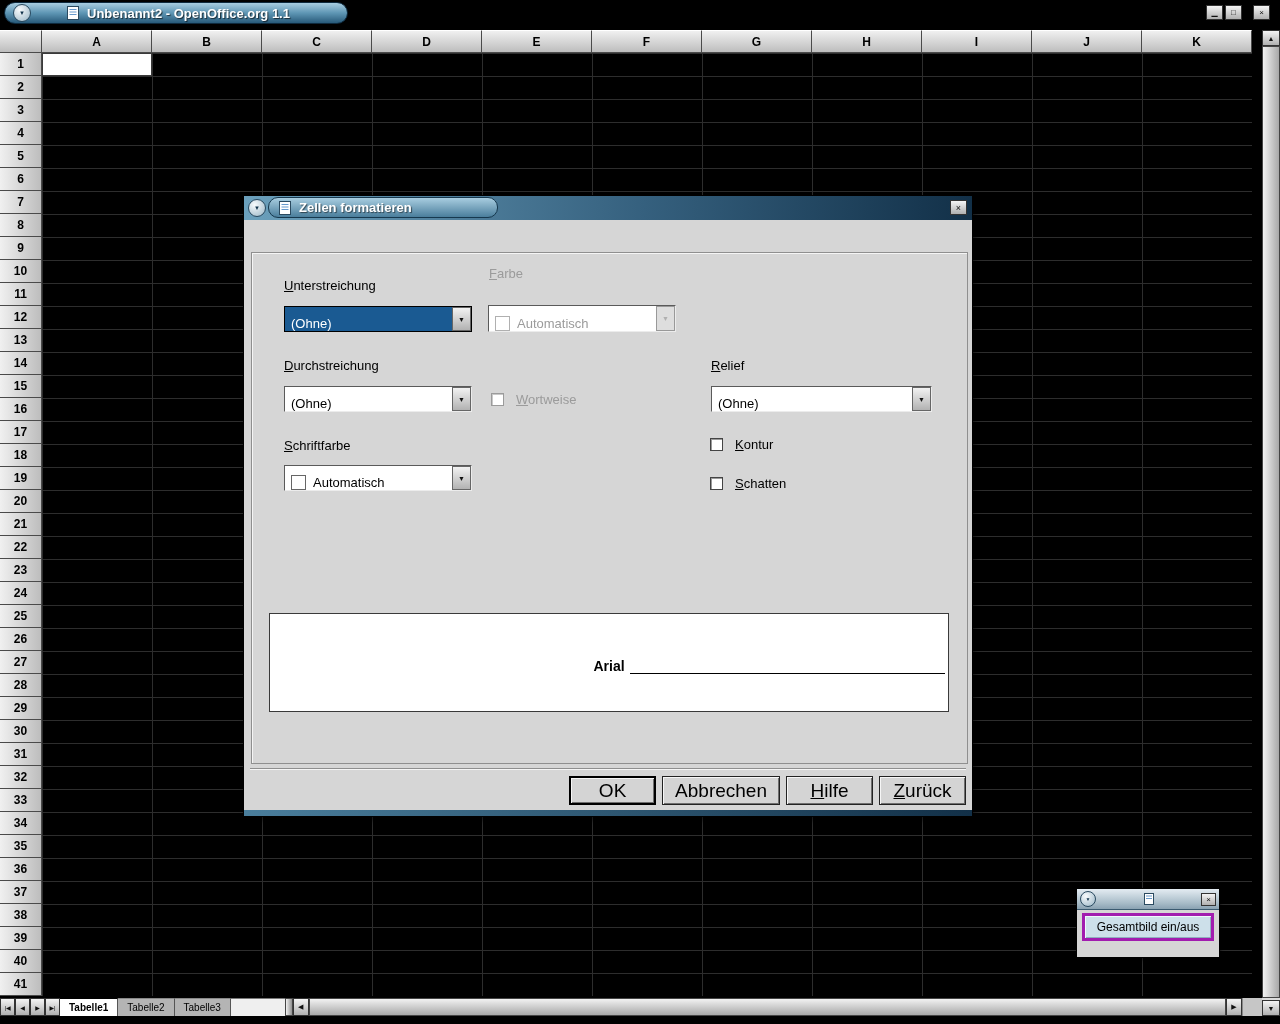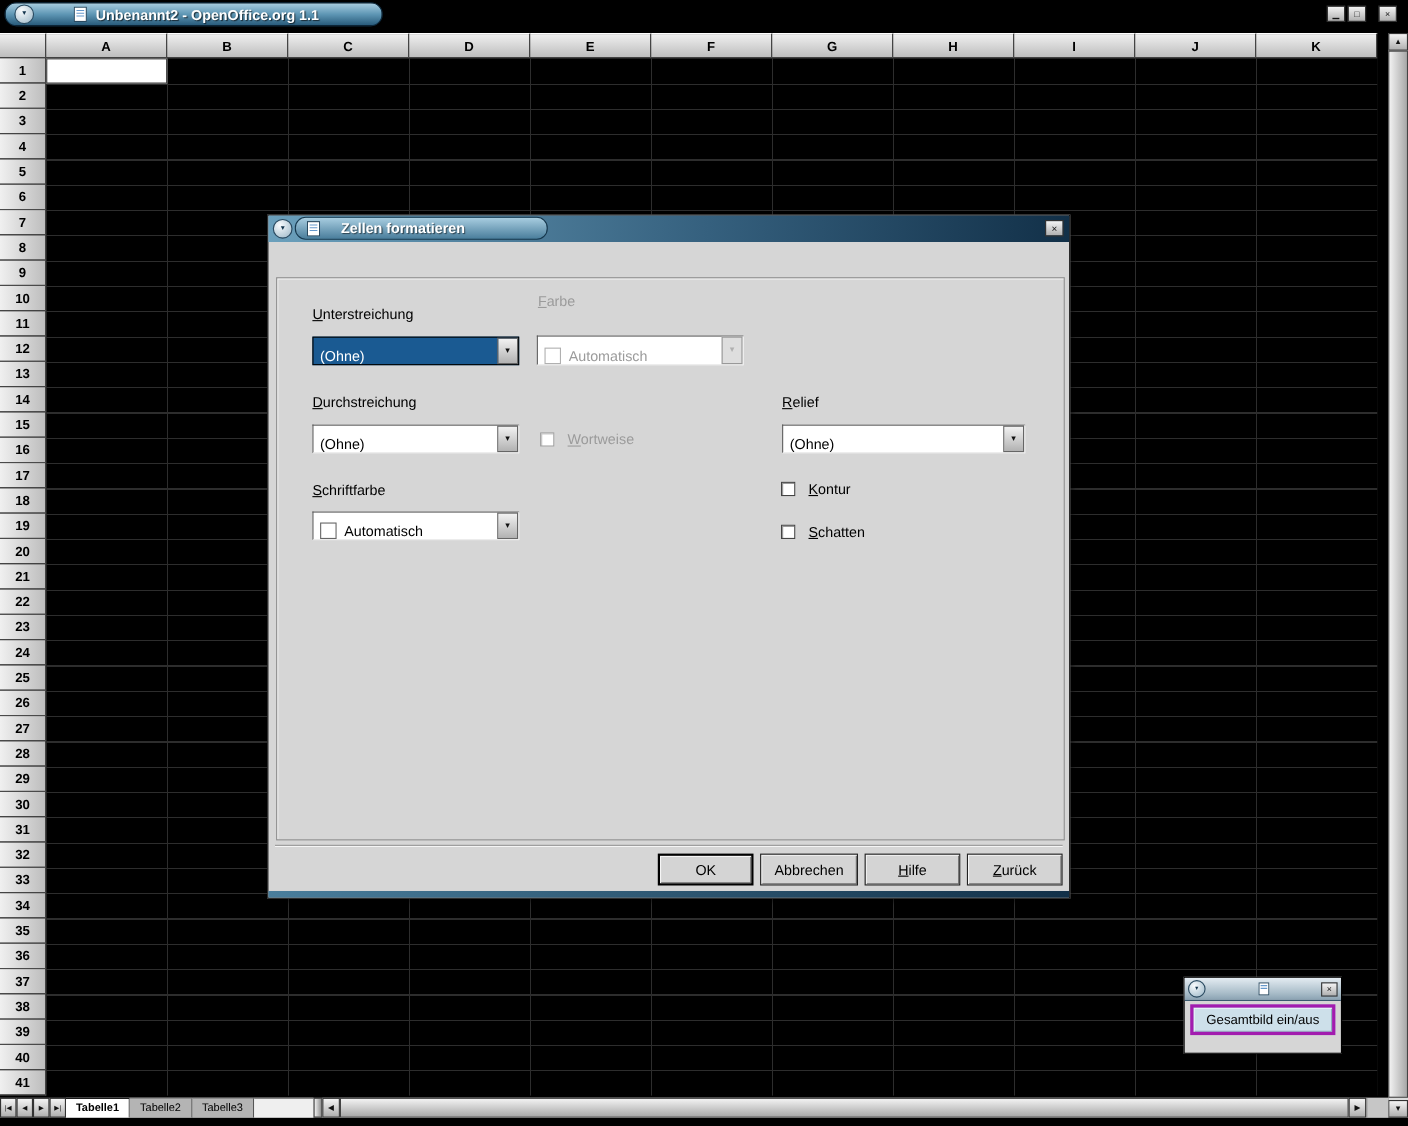--- a/index.html
+++ b/index.html
@@ -86,21 +86,21 @@
   .scroll-corner { width:19px; background:#c6c6c6; border-left:1px solid #888; }
 
   
   #dialog { position:absolute; left:243px; top:195px; width:730px; height:622px; background:#d6d6d6;
     border:1px solid #000; box-sizing:border-box; box-shadow:2px 3px 5px rgba(0,0,0,0.55); }
   #dialog-titlebar { position:absolute; left:0; top:0; right:0; height:24px;
     background:linear-gradient(90deg,#6ba0bc 0%, #35607e 55%, #123048 100%); }
   .d-menu { position:absolute; left:4px; top:3px; }
   .d-capsule { position:absolute; left:24px; top:1px; height:21px; width:230px; border-radius:10px;
     background:linear-gradient(180deg,#a8cde0,#4a7e9c); border:1px solid #16384e;
-    display:flex; align-items:center; padding:0 10px; box-sizing:border-box; gap:19px; }
+    display:flex; align-items:center; padding:0 10px; box-sizing:border-box; gap:8px; }
   .d-title { color:#fff; font-size:13px; font-weight:bold; text-shadow:1px 1px 1px rgba(0,0,0,0.55);
     white-space:nowrap; }
   .d-close { position:absolute; right:5px; top:4px; width:17px; height:15px; font-size:9px; }
 
   #dialog-tabs { position:absolute; left:9px; top:31px; display:flex; align-items:flex-end; }
   .dtab { padding:5px 9px; font-size:13px; color:#000; border:1px solid #222; border-left:none;
     box-sizing:border-box; white-space:nowrap; }
   .dtab:first-child { border-left:1px solid #222; }
   .dtab.active { font-weight:bold; padding:7px 11px; border-bottom:none; margin-bottom:-1px; z-index:2; }
 
@@ -136,21 +136,21 @@
     border:1px solid #3a3a3a; box-sizing:border-box; }
   .preview-text { position:absolute; left:50%; top:44px; transform:translateX(-50%);
     font-size:14px; font-weight:bold; color:#000; }
   .preview-line { position:absolute; left:calc(50% + 21px); right:3px; top:59px; height:1px; background:#000; }
 
   .btn-groove { position:absolute; left:6px; right:6px; top:572px; height:0;
     border-top:1px solid #8f8f8f; border-bottom:1px solid #f5f5f5; }
   #dialog-buttons { position:absolute; right:6px; top:580px; display:flex; gap:6px; }
   .dbtn { min-width:87px; height:29px; background:#d4d4d4; border:1px solid #222;
     box-shadow:inset 1px 1px 0 #f6f6f6, inset -1px -1px 0 #6e6e6e;
-    font-size:13px; font-family:"Liberation Sans",sans-serif; color:#000; padding:0 12px;
+    font-size:19px; font-family:"Liberation Sans",sans-serif; color:#000; padding:0 12px;
     box-sizing:border-box; }
   .dbtn.default { border:2px solid #000; }
   .dialog-bottom-frame { position:absolute; left:0; right:0; bottom:0; height:6px;
     background:linear-gradient(90deg,#4a7e9c,#123048); }
 
   
   #float-window { position:absolute; left:1076px; top:888px; width:144px; height:70px;
     background:#d6d6d6; border:1px solid #000; box-sizing:border-box;
     box-shadow:1px 2px 3px rgba(0,0,0,0.5); }
   .fw-titlebar { height:21px; background:linear-gradient(180deg,#e4ecf2 0%, #a8bcc8 70%, #8aa2b2 100%);
@@ -345,20 +345,24 @@
 
   <div class="checkbox-row" style="left:466px; top:241px;">
     <span class="cbox"></span>
     <span class="mnemonic">Kontur</span>
   </div>
   <div class="checkbox-row" style="left:466px; top:280px;">
     <span class="cbox"></span>
     <span class="mnemonic">Schatten</span>
   </div>
 
+  <div class="preview">
+    <span class="preview-text">Arial</span>
+    <span class="preview-line"></span>
+  </div>
 
   <div class="btn-groove"></div>
   <div id="dialog-buttons">
       <button class="dbtn default"><span class="btn-label">OK</span></button>
       <button class="dbtn"><span class="btn-label">Abbrechen</span></button>
       <button class="dbtn"><span class="btn-label mnemonic">Hilfe</span></button>
       <button class="dbtn"><span class="btn-label mnemonic">Zurück</span></button>
     </div>
   <div class="dialog-bottom-frame"></div>
 </div>

